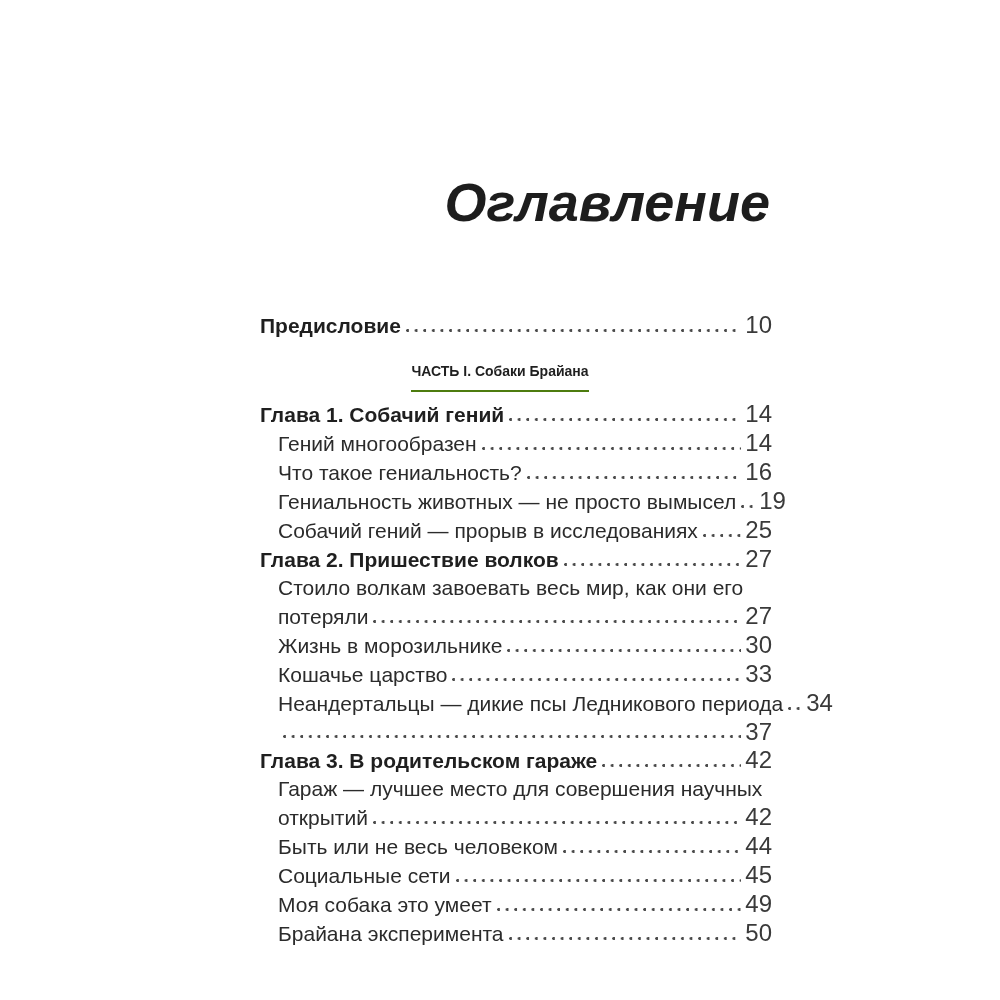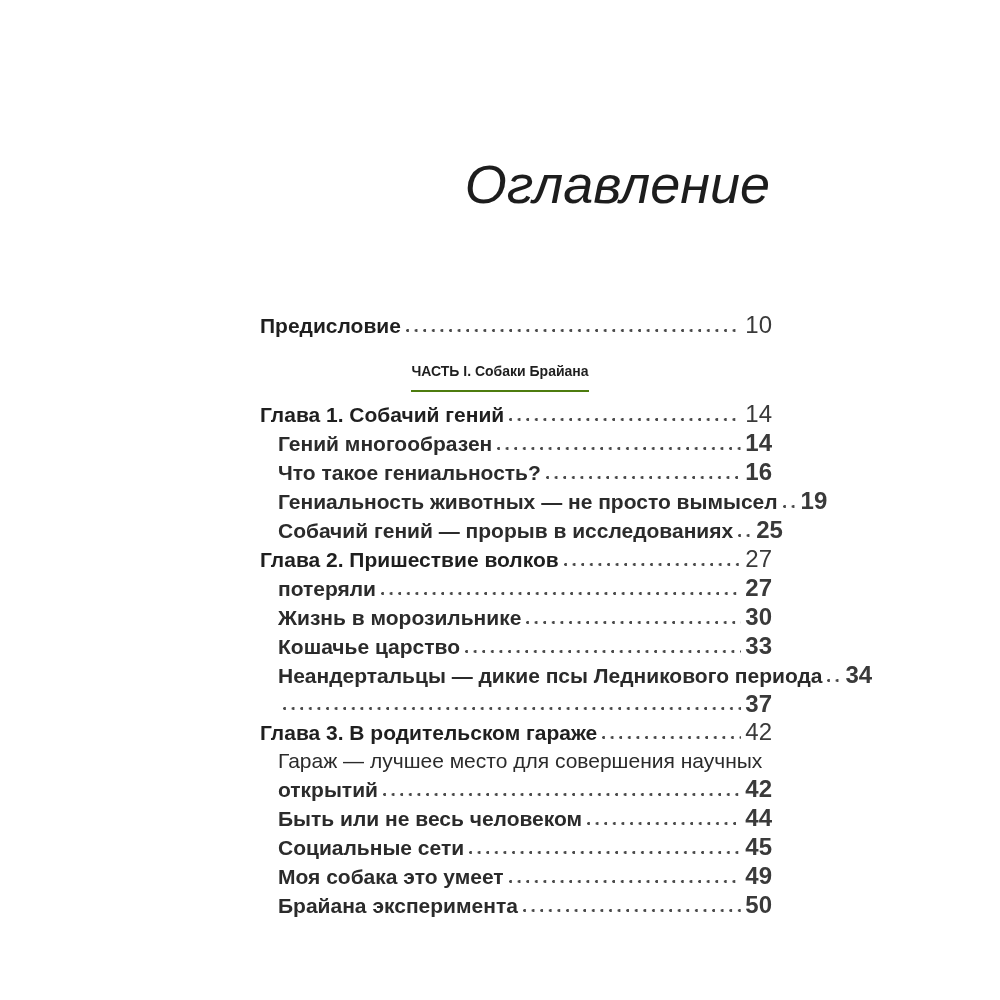--- a/index.html
+++ b/index.html
@@ -11,25 +11,25 @@
     position: relative;
     width: 1000px;
     height: 1000px;
     background: #ffffff;
     overflow: hidden;
     font-family: "Liberation Sans", "DejaVu Sans", sans-serif;
     color: #2b2b2b;
   }
   .page-title {
     position: absolute;
-    top: 154px;
+    top: 172px;
     right: 230px;
     font-size: 54px;
     line-height: 60px;
-    font-weight: normal;
+    font-weight: bold;
     font-style: italic;
     color: #1d1d1d;
     white-space: nowrap;
   }
   .toc {
     position: absolute;
     left: 228px;
     top: 311px;
     width: 544px;
   }
@@ -40,21 +40,21 @@
     font-size: 21px;
     white-space: nowrap;
   }
   .toc-row .toc-text { white-space: nowrap; }
   .toc-row.chapter .toc-text,
   .toc-row.preface .toc-text {
     font-weight: bold;
     color: #1f1f1f;
     margin-left: 32px;
   }
-  .toc-row.sub { padding-left: 50px; font-weight: bold; }
+  .toc-row.sub { padding-left: 50px; }
   .toc-wrap-first {
     line-height: 28px;
     font-size: 21px;
     white-space: nowrap;
   }
   .toc-wrap-first.sub { padding-left: 50px; }
   .leader {
     flex: 1 1 auto;
     min-width: 14px;
     align-self: flex-end;
@@ -132,20 +132,21 @@
     <span class="toc-text">Собачий гений — прорыв в исследованиях</span>
     <span class="leader"></span>
     <span class="toc-page">25</span>
   </div>
 
   <div class="toc-row chapter">
     <span class="toc-text">Глава 2. Пришествие волков</span>
     <span class="leader"></span>
     <span class="toc-page">27</span>
   </div>
+<div class="toc-wrap-first sub">Стоило волкам завоевать весь мир, как они его</div>
   <div class="toc-row sub">
     <span class="toc-text">потеряли</span>
     <span class="leader"></span>
     <span class="toc-page">27</span>
   </div>
 
   <div class="toc-row sub">
     <span class="toc-text">Жизнь в морозильнике</span>
     <span class="leader"></span>
     <span class="toc-page">30</span>

